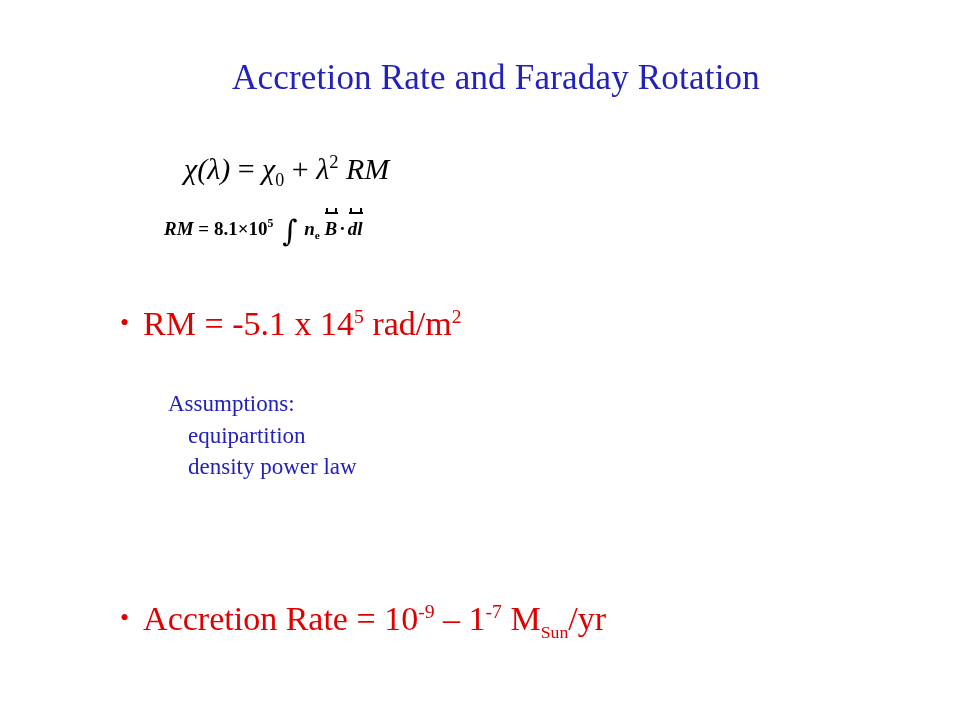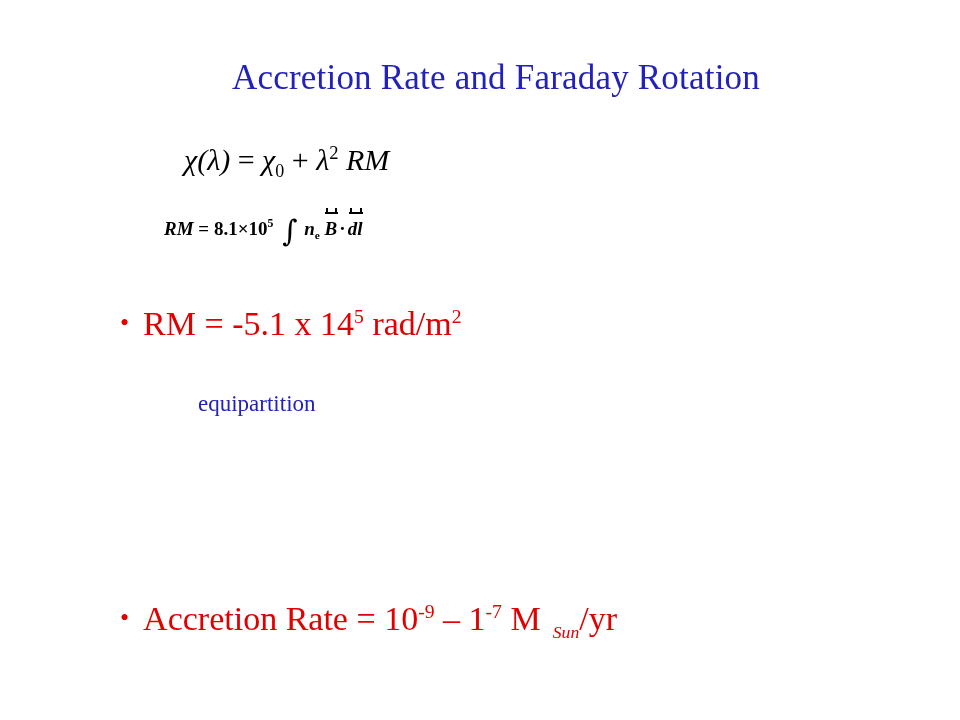--- a/index.html
+++ b/index.html
@@ -36,21 +36,21 @@
 
   
   .eq {
     position: absolute;
     color: #000000;
     font-family: "Liberation Serif", serif;
     font-style: italic;
     white-space: nowrap;
   }
   .eq1 {
-    top: 142px;
+    top: 151px;
     left: 184px;
     font-size: 30px;
   }
   .eq2 {
     top: 214px;
     left: 164px;
     font-size: 19px;
     font-weight: bold;
   }
   .eq .up {
@@ -127,41 +127,39 @@
     position: relative;
     top: -4px;
   }
   .bullet sup {
     font-size: 0.58em;
     vertical-align: super;
   }
   .bullet sub {
     font-size: 0.52em;
     vertical-align: sub;
-    font-style: italic;
-    margin-left: 12px;
   }
   .bullet-1 { top: 305px; left: 120px; }
   .bullet-2 { top: 600px; left: 120px; }
 
   
   .assumptions {
     position: absolute;
     top: 388px;
     left: 168px;
     color: #2222bb;
     font-family: "Liberation Serif", serif;
     font-size: 23px;
     line-height: 1.38;
   }
   .assumptions .head {
     margin-left: 0;
   }
   .assumptions .item {
-    margin-left: 30px;
+    margin-left: 20px;
   }
 </style>
 </head>
 <body>
 
 <div class="slide">
 
   <div class="slide-title">Accretion Rate and Faraday Rotation</div>
 
   <div class="eq eq1">
@@ -181,21 +179,23 @@
     <span>n</span><sub>e</sub>
     <span class="vecwrap"><span class="bar"></span><span>B</span></span><span class="dotop">·</span><span class="vecwrap"><span class="bar"></span><span>dl</span></span>
   </div>
 
   <div class="bullet bullet-1">
     <span class="dot">•</span>
     <span><span>RM = -5.1 x 14</span><sup>5</sup><span> rad/m</span><sup>2</sup></span>
   </div>
 
   <div class="assumptions">
+    <div class="head">Assumptions:</div>
     <div class="item">equipartition</div>
+    <div class="item">density power law</div>
   </div>
 
   <div class="bullet bullet-2">
     <span class="dot">•</span>
     <span><span>Accretion Rate = 10</span><sup>-9</sup><span> – 1</span><sup>-7</sup><span> M</span><sub>Sun</sub><span>/yr</span></span>
   </div>
 
 </div>
 
 </body></html>

